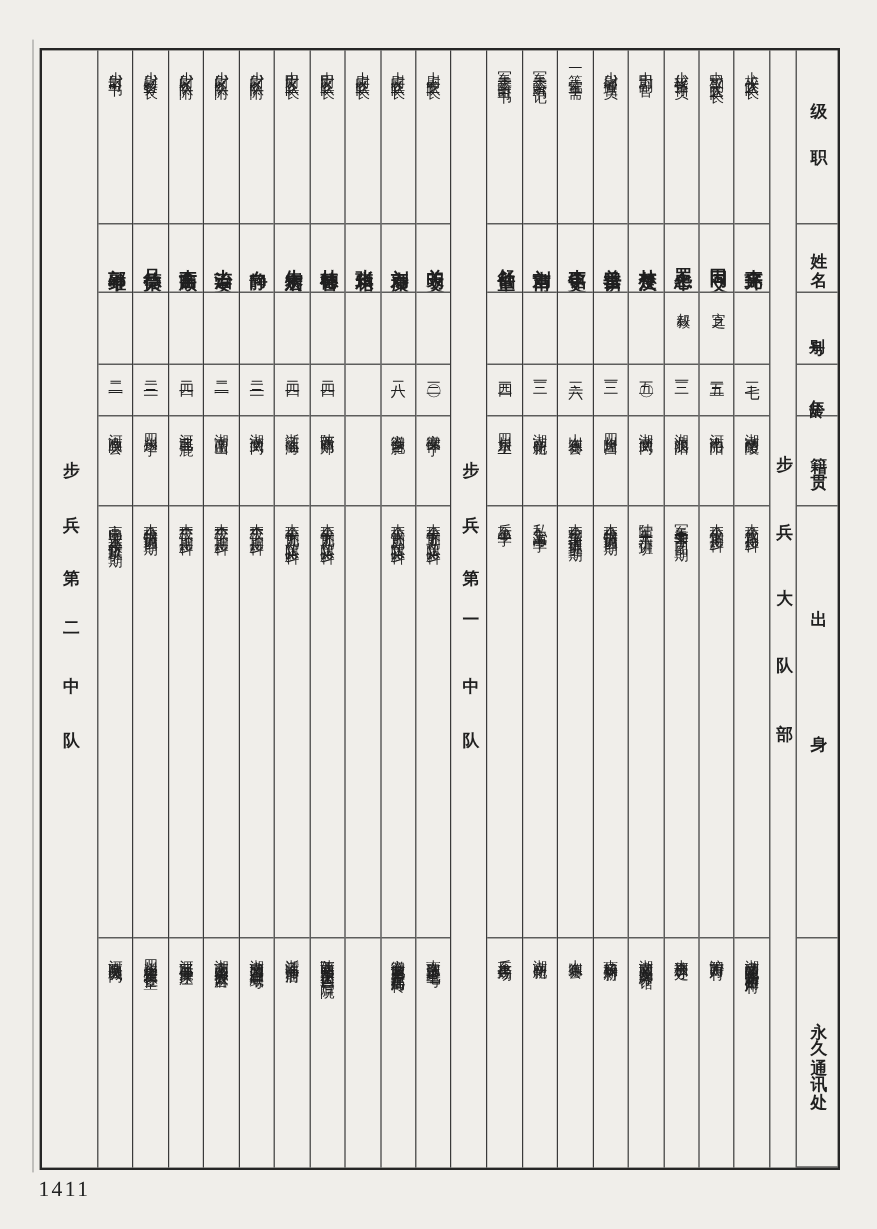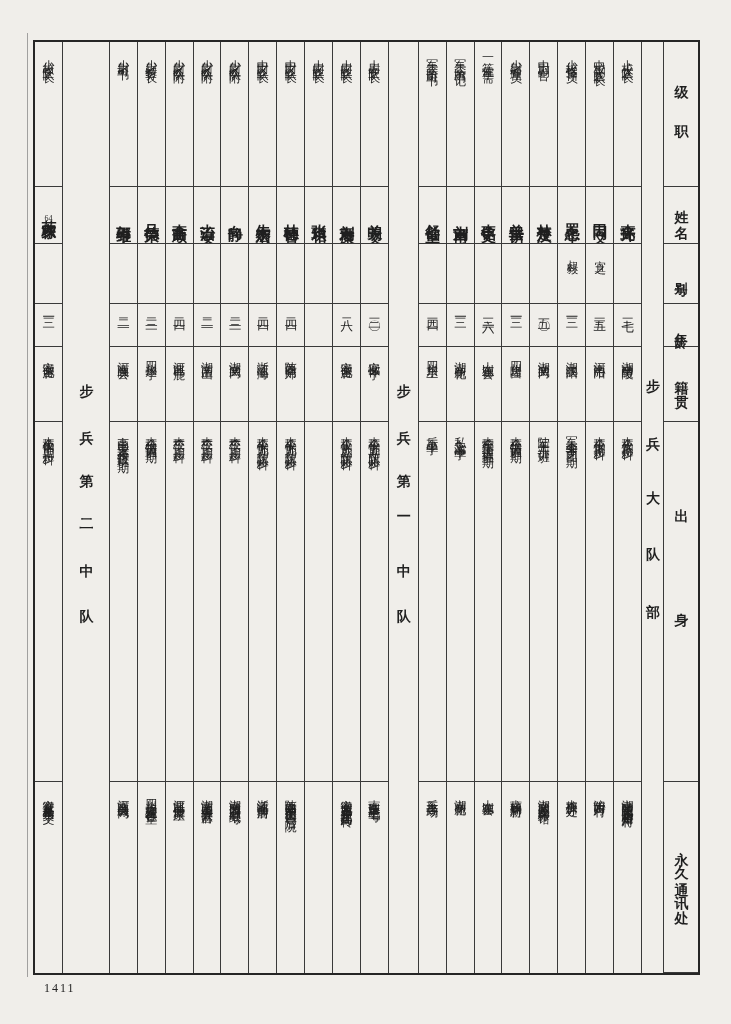--- a/index.html
+++ b/index.html
@@ -55,54 +55,30 @@
   
   .hcell{display:flex;justify-content:center;align-items:center;border-bottom:1px solid #3a3a3a;box-sizing:border-box;}
   .hl{writing-mode:vertical-rl;text-orientation:upright;font-size:14px;font-weight:bold;line-height:1;}
   .h-rank{letter-spacing:40px;}
   .h-name{letter-spacing:16px;}
   .h-alias{font-size:13px;letter-spacing:2px;}
   .h-age{font-size:13px;letter-spacing:2px;}
   .h-native{letter-spacing:14px;}
   .h-origin{letter-spacing:105px;}
   .h-addr{letter-spacing:15px;}
-  .pagenum{position:absolute;left:44px;top:981px;font-size:12px;letter-spacing:2px;color:#222;}
+  .pagenum{position:absolute;left:32px;top:981px;font-size:18px;letter-spacing:2px;color:#222;}
 </style>
 </head>
 <body>
 
 <div class="page">
   <div class="scan-edge"></div>
 
   <div class="roster">
 
-    <div class="col p">
-      <div class="cell r">
-          <span class="vt">少校中队长</span>
-        </div>
-      <div class="cell n">
-          <span class="vt">茆家栋</span>
-          <span class="note">64</span>
-        </div>
-      <div class="cell a">
-          <span class="vt"></span>
-        </div>
-      <div class="cell g">
-          <span class="vt">三一</span>
-        </div>
-      <div class="cell t">
-          <span class="vt">安徽合肥</span>
-        </div>
-      <div class="cell o">
-          <span class="vt">本校十四期二步科</span>
-        </div>
-      <div class="cell d">
-          <span class="vt">安徽巢县柘皋马集交</span>
-        </div>
-    </div>
 
     <div class="col sec2">
       <div class="seccell">
           <span class="sec-vt">步兵第二中队</span>
         </div>
     </div>
 
     <div class="col p">
       <div class="cell r">
           <span class="vt">少尉司书</span>

